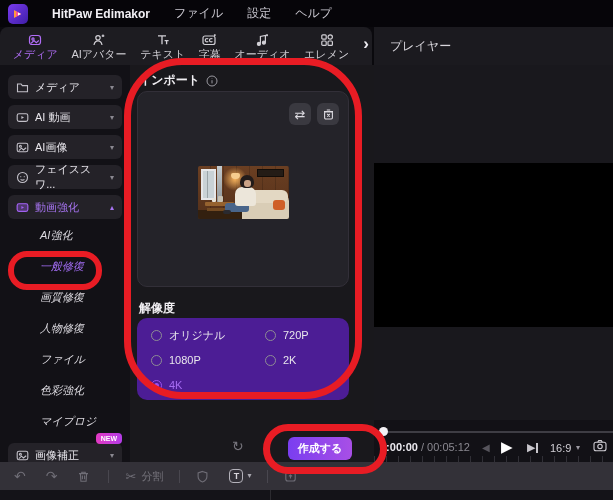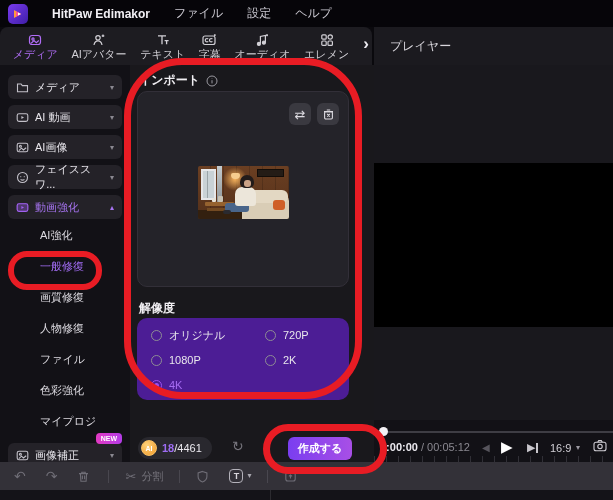--- a/index.html
+++ b/index.html
@@ -40,21 +40,21 @@
   .ruler{position:absolute;left:374px;top:456px;width:239px;height:6px;background:repeating-linear-gradient(90deg,#4a4951 0 1px,transparent 1px 12px);opacity:.55;}
 
   
   .sidebar{position:absolute;left:0;top:65px;width:130px;height:397px;background:#121116;}
   .sgroup{position:absolute;left:8px;width:114px;height:24px;background:#242228;border-radius:6px;display:flex;align-items:center;gap:6px;padding:0 8px;box-sizing:border-box;font-size:11px;color:#e8e6ec;}
   .sgroup .sicon{color:#c2c0c8;display:flex;}
   .sgroup .caret{margin-left:auto;font-size:8px;color:#8a8890;}
   .sgroup.active{color:#a774f2;}
   .sgroup.active .sicon{color:#a060f0;}
   .sgroup.active .caret{color:#a774f2;}
-  .ssub{position:absolute;left:0;width:106px;height:28px;line-height:28px;padding-left:40px;box-sizing:border-box;font-size:11px;color:#dedce2;}
+  .ssub{position:absolute;left:0;width:106px;height:28px;line-height:28px;padding-left:40px;box-sizing:border-box;font-size:11px;color:#dedce2;font-style:italic;}
   .ssub.active{color:#a16cf2;}
   .new-badge{position:absolute;right:0px;top:-10px;background:linear-gradient(90deg,#e23ac2,#b43ce8);color:#fff;font-size:7px;font-weight:bold;padding:2px 5px;border-radius:4px;line-height:1;}
 
   
   .main{position:absolute;left:130px;top:65px;width:244px;height:397px;background:#19181c;}
   .sec-title{position:absolute;left:9px;font-size:12px;font-weight:bold;color:#f0eef2;display:flex;align-items:center;gap:6px;}
   .import-card{position:absolute;left:7px;top:26px;width:212px;height:196px;background:#242329;border:1px solid #322f38;border-radius:10px;box-sizing:border-box;}
   .card-actions{position:absolute;top:11px;right:9px;display:flex;gap:6px;}
   .icon-btn{width:22px;height:22px;border-radius:6px;background:#3a3940;color:#dcdae0;display:flex;align-items:center;justify-content:center;font-size:13px;line-height:1;}
   .res-card{position:absolute;left:7px;top:253px;width:212px;height:82px;background:#4c1d95;border-radius:10px;}
@@ -360,24 +360,20 @@
       <div class="radio" style="left:128px;top:34px">
           <span class="rdot"></span>
           <span>2K</span>
         </div>
       <div class="radio selected" style="left:14px;top:59px">
           <span class="rdot"></span>
           <span>4K</span>
         </div>
     </div>
 
-    <div class="credits-pill">
-      <span class="coin">AI</span>
-      <span><span class="used">18</span><span class="total">/4461</span></span>
-    </div>
     <span class="refresh">↻</span>
     <div class="create-btn">作成する</div>
   </div>
 
   <div class="timeline-toolbar">
     <span class="tbi" style="margin-left:14px;font-size:14px">↶</span>
     <span class="tbi" style="margin-left:20px;font-size:14px">↷</span>
     <span class="tbi" style="margin-left:20px">
         <svg width="13" height="13" viewBox="0 0 13 13" fill="none" stroke="currentColor" stroke-width="1.1">
           <path d="M2 3.6h9M4.8 3.6V2.2h3.4v1.4M3.4 3.6l.5 7.6h5.2l.5-7.6M5.4 5.6v3.6M7.6 5.6v3.6"></path>

